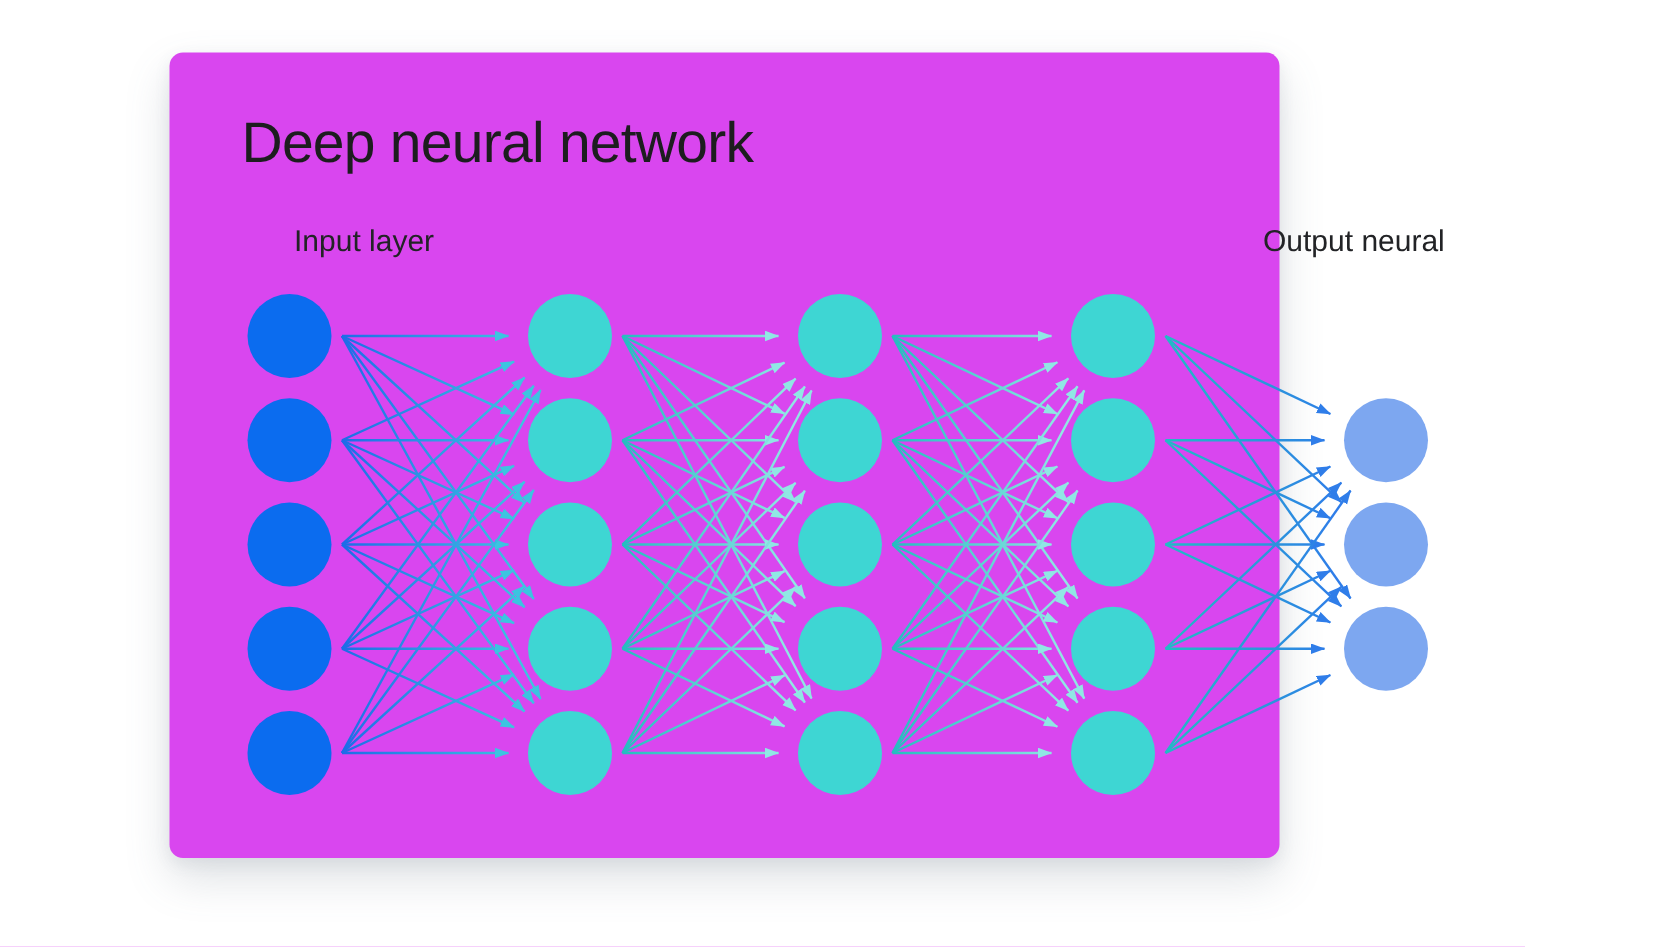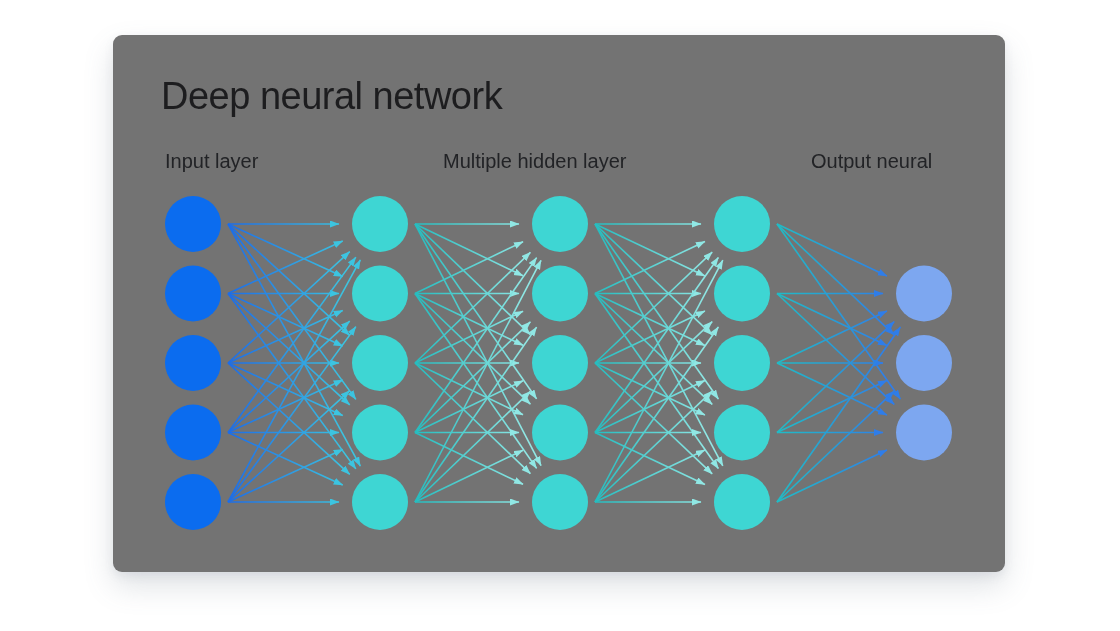--- a/index.html
+++ b/index.html
@@ -6,60 +6,60 @@
   html, body {
     width: 1120px; height: 631px;
     background: #ffffff;
     font-family: "Liberation Sans", sans-serif;
     overflow: hidden;
     position: relative;
   }
   .card {
     position: absolute;
     left: 113px; top: 35px;
-    width: 892px; height: 537px;
-    background: #737373;
+    width: 740px; height: 537px;
+    background: #d946ef;
     border-radius: 9px;
     box-shadow: 0 14px 30px rgba(96,108,125,.20), 0 4px 10px rgba(96,108,125,.10);
   }
   .page-title {
     position: absolute;
     left: 48px; top: 40px;
     font-size: 38px;
     line-height: 1.15;
     font-weight: 400;
     color: #1d1d1f;
     letter-spacing: -0.5px;
     white-space: nowrap;
   }
   .layer-label {
     position: absolute;
     top: 114px;
     font-size: 20px;
     line-height: 1.2;
     color: #222326;
     white-space: nowrap;
+    margin-left: 31px;
   }
   .layer-label.input  { left: 52px; }
   .layer-label.hidden { left: 330px; }
   .layer-label.output { left: 698px; }
   svg.net {
     position: absolute;
     left: 0; top: 0;
     width: 1120px; height: 631px;
     pointer-events: none;
   }
 </style>
 </head>
 <body>
 
 <div class="card">
   <h1 class="page-title">Deep neural network</h1>
   <div class="layer-label input">Input layer</div>
-  <div class="layer-label hidden">Multiple hidden layer</div>
   <div class="layer-label output">Output neural</div>
 </div>
 
 <svg class="net" id="net" viewBox="0 0 1120 631">
     <defs>
       <linearGradient id="grad-0" gradientUnits="userSpaceOnUse" x1="221" y1="0" x2="346" y2="0">
         <stop offset="0" stop-color="#1b67e8"></stop>
         <stop offset="1" stop-color="#3cc4e0"></stop>
       </linearGradient>
       <marker id="arrow-0" markerUnits="userSpaceOnUse" markerWidth="11" markerHeight="9" refX="9" refY="3.5" orient="auto">

